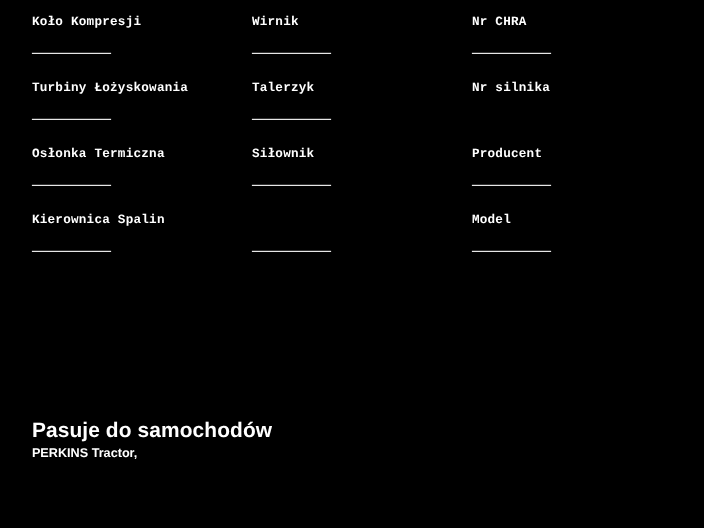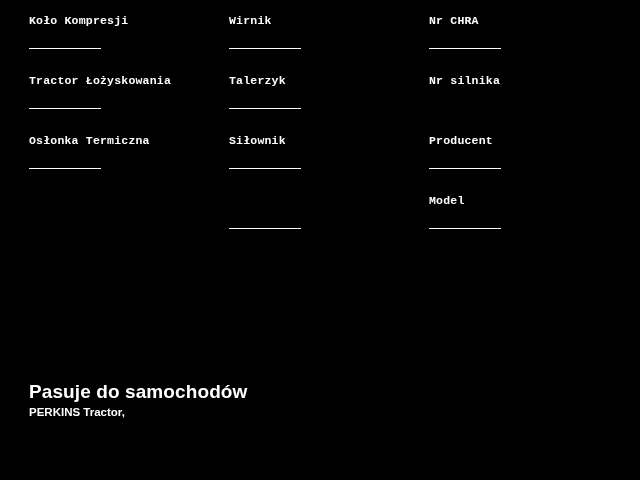--- a/index.html
+++ b/index.html
@@ -84,25 +84,29 @@
 <body>
 
 <div class="spec-grid">
 
   <div class="spec-col col-1">
     <div class="spec-item">
       <div class="spec-label">Koło Kompresji</div>
       <div class="spec-rule"></div>
     </div>
     <div class="spec-item">
-      <div class="spec-label">Tractor Łożyskowania</div>
+      <div class="spec-label">Turbiny Łożyskowania</div>
       <div class="spec-rule"></div>
     </div>
     <div class="spec-item">
       <div class="spec-label">Osłonka Termiczna</div>
+      <div class="spec-rule"></div>
+    </div>
+    <div class="spec-item">
+      <div class="spec-label">Kierownica Spalin</div>
       <div class="spec-rule"></div>
     </div>
   </div>
 
   <div class="spec-col col-2">
     <div class="spec-item">
       <div class="spec-label">Wirnik</div>
       <div class="spec-rule"></div>
     </div>
     <div class="spec-item">

